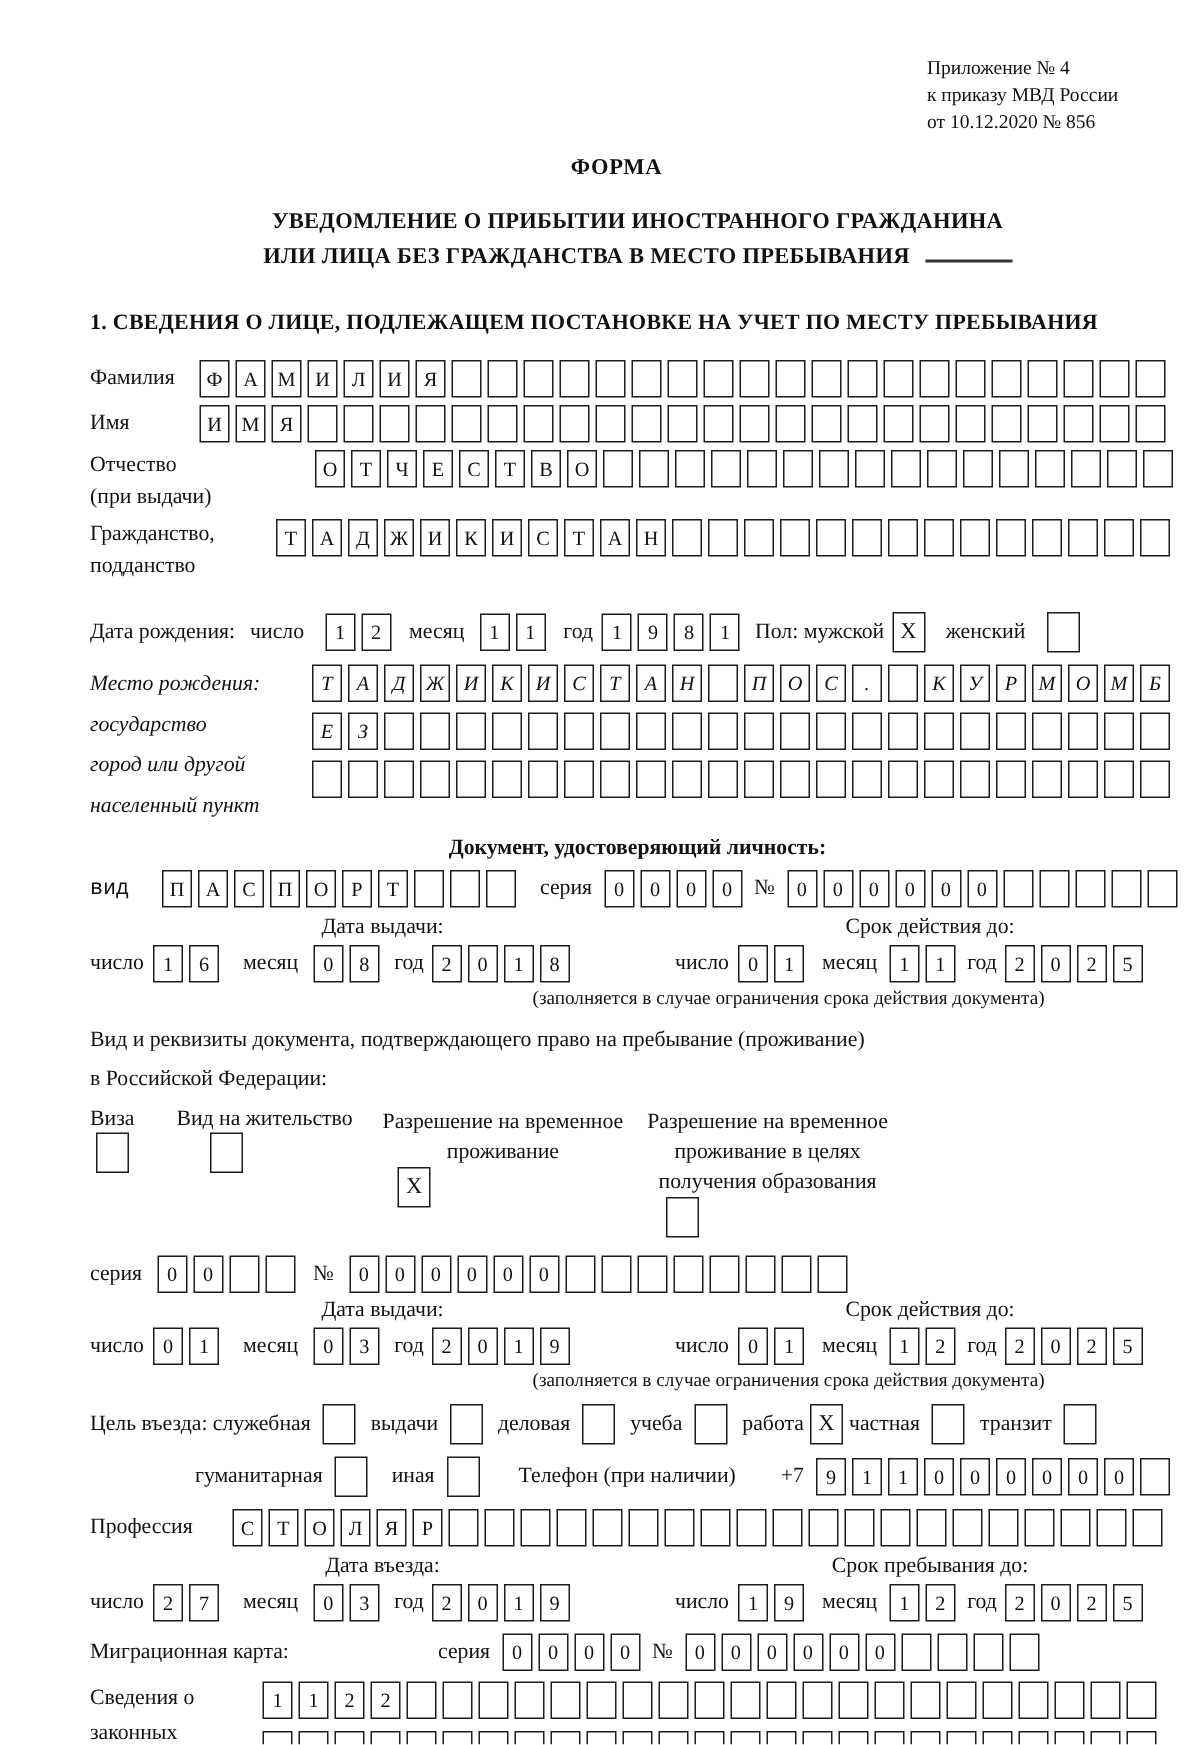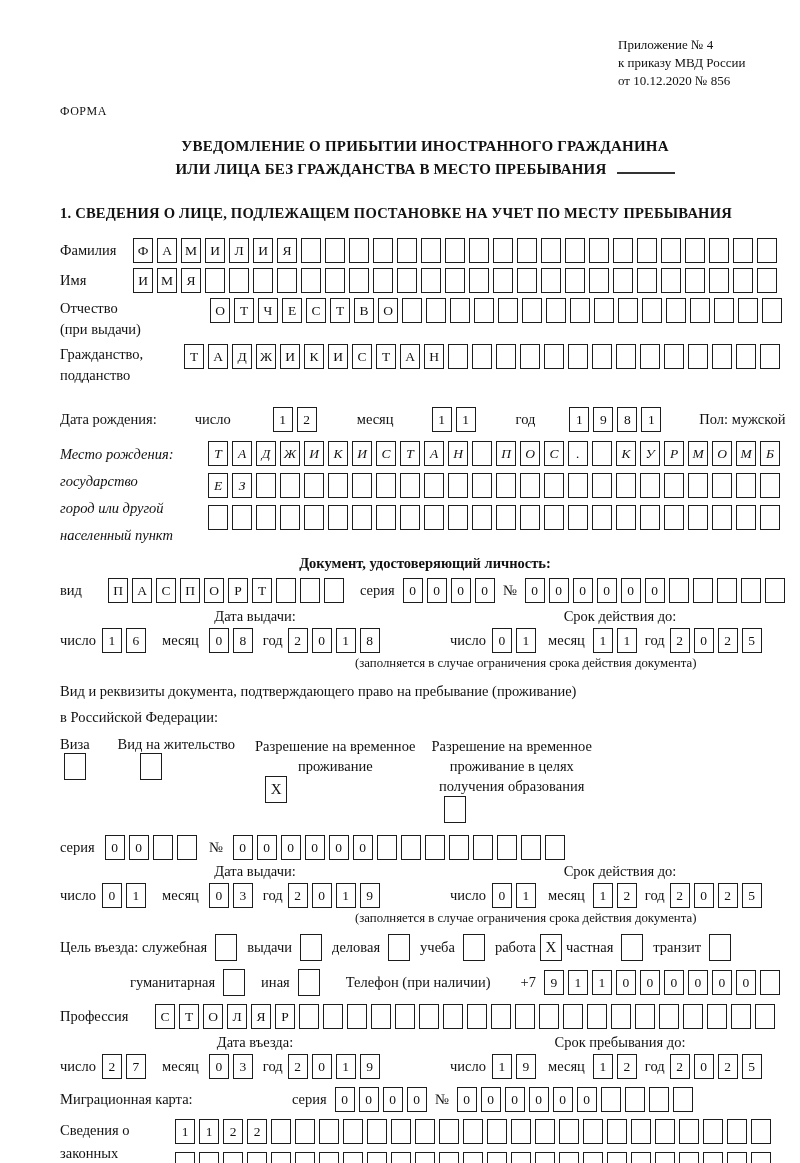--- a/index.html
+++ b/index.html
@@ -3,21 +3,21 @@
 <meta charset="utf-8">
 <style>
   html,body{margin:0;padding:0;background:#ffffff;}
   .page{
     width:800px;height:1163px;margin:0 auto;background:#fff;color:#111;
     font-family:"Liberation Serif","DejaVu Serif",serif;
     box-sizing:border-box;padding:36px 10px 0 60px;overflow:hidden;position:relative;
   }
   .annex{margin-left:558px;font-size:13px;line-height:1.38;}
   .amendment{margin-left:558px;font-size:12.5px;line-height:1.38;margin-top:6px;}
-  .forma{text-align:left;padding-right:28px;font-weight:normal;font-size:12px;margin-top:14px;letter-spacing:.5px;}
+  .forma{text-align:center;padding-right:28px;font-weight:bold;font-size:15px;margin-top:14px;letter-spacing:.5px;}
   .title{ text-align:center;font-weight:bold;font-size:15px;line-height:1.55;margin-top:16px;letter-spacing:.2px;}
   .title-blank{display:inline-block;width:58px;border-bottom:2px solid #333;height:12px;margin-left:10px;}
   .section-title{font-weight:bold;font-size:14.6px;margin-top:24px;letter-spacing:.2px;}
   .form{margin-top:16px;font-size:14.5px;}
   .row{display:flex;align-items:center;margin-bottom:5px;}
   .row-top{display:flex;align-items:flex-start;margin-bottom:4px;}
   .cells{display:flex;flex-wrap:nowrap;}
   .cell{
     box-sizing:border-box;flex:none;width:20px;height:25px;margin-right:4px;
     border:1.7px solid #1d1d1d;display:inline-flex;align-items:center;justify-content:center;
@@ -197,21 +197,21 @@
           <span class="cell"></span>
           <span class="cell"></span>
           <span class="cell"></span>
           <span class="cell"></span>
           <span class="cell"></span>
           <span class="cell"></span>
           <span class="cell"></span>
         </div>
     </div>
 
-    <div class="row" style="margin-top:20px;margin-bottom:8px;gap:28px;">
+    <div class="row" style="margin-top:20px;margin-bottom:8px;">
       <span class="lbl">Дата рождения:</span>
       <span class="lbl" style="margin:0 14px 0 10px;">число</span>
       <div class="cells">
           <span class="cell">1</span>
           <span class="cell">2</span>
         </div>
       <span class="lbl" style="margin:0 10px 0 8px;">месяц</span>
       <div class="cells">
           <span class="cell">1</span>
           <span class="cell">1</span>
@@ -314,21 +314,21 @@
             <span class="cell"></span>
             <span class="cell"></span>
             <span class="cell"></span>
           </div>
       </div>
     </div>
 
     <div class="center-bold">Документ, удостоверяющий личность:</div>
 
     <div class="row">
-      <span class="lbl" style="width:48px;">вид</span>
+      <span class="lbl" style="width:48px;font-family:Liberation Mono, monospace;">вид</span>
       <div class="cells">
           <span class="cell">П</span>
           <span class="cell">А</span>
           <span class="cell">С</span>
           <span class="cell">П</span>
           <span class="cell">О</span>
           <span class="cell">Р</span>
           <span class="cell">Т</span>
           <span class="cell"></span>
           <span class="cell"></span>

